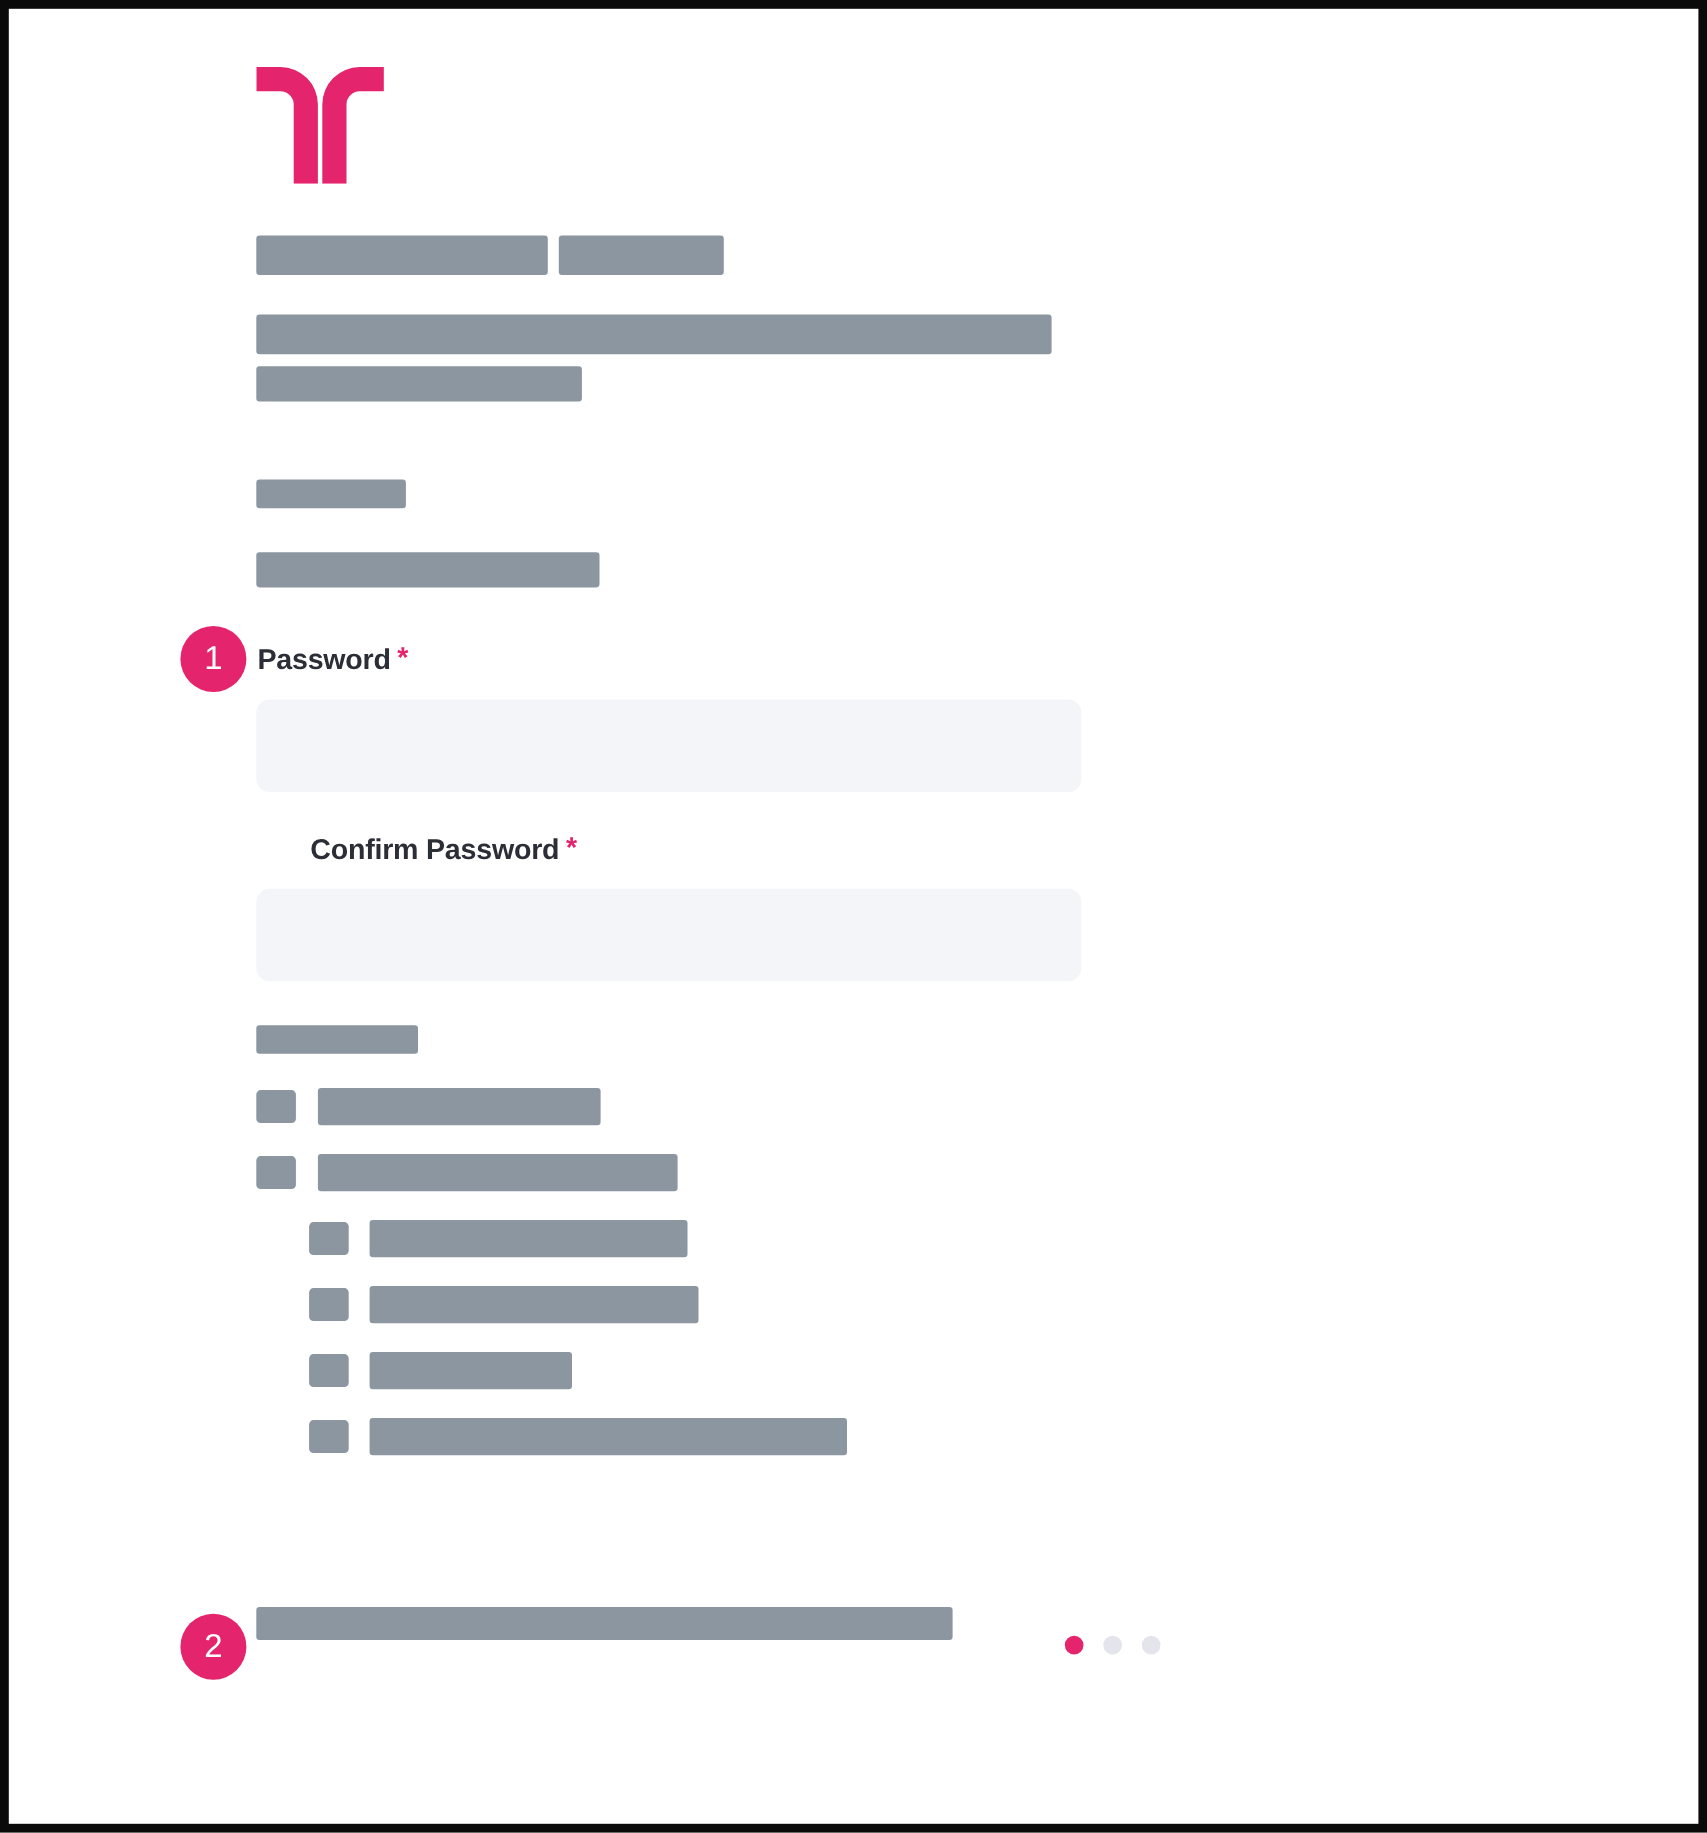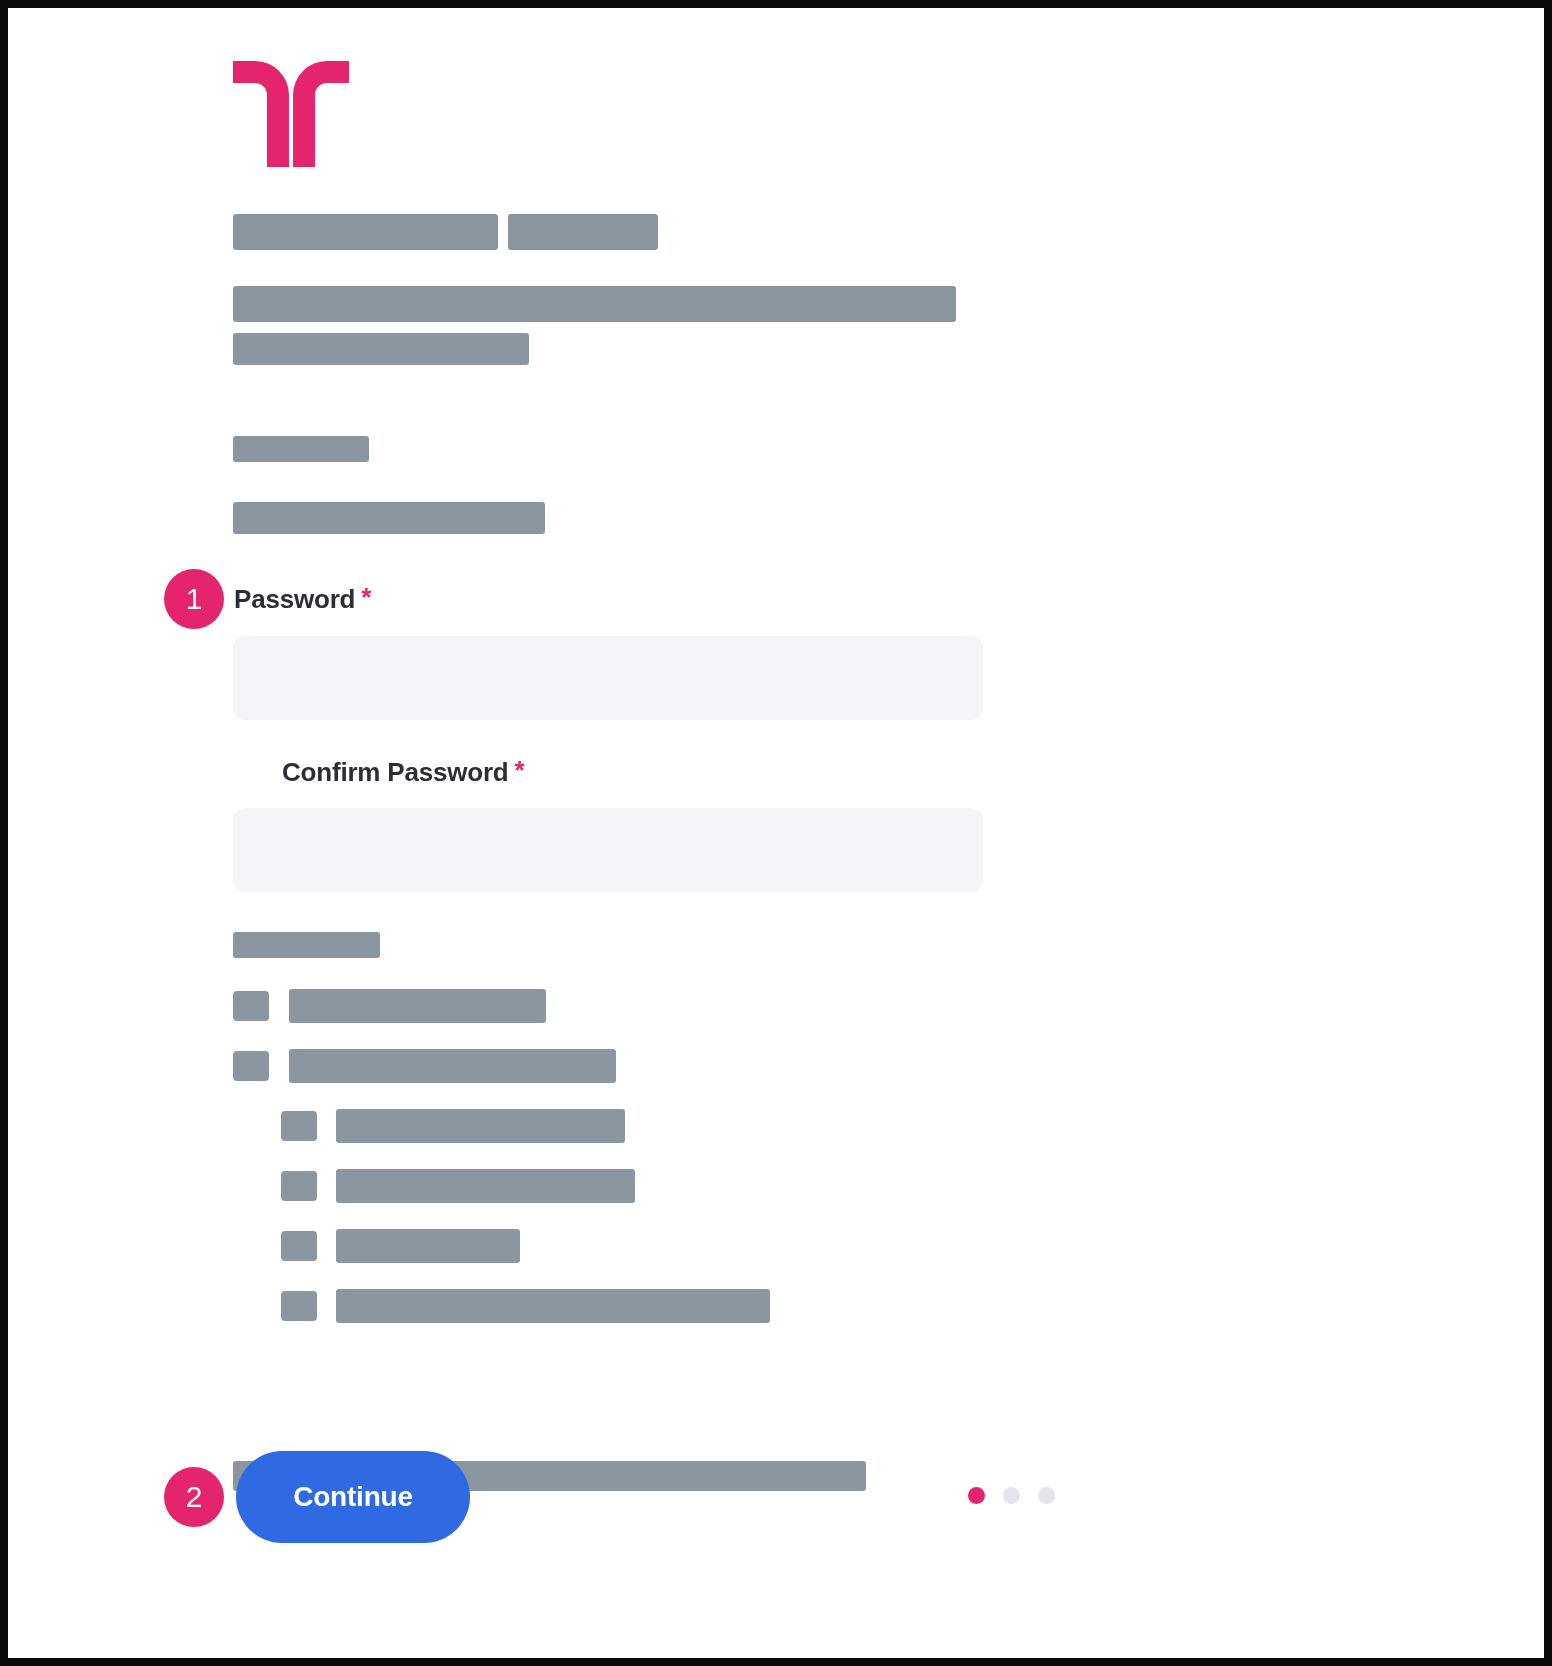--- a/index.html
+++ b/index.html
@@ -168,21 +168,20 @@
   <div class="bar" style="left:328px;top:1161px;width:299px;height:34px;"></div>
 
   <div class="sq" style="left:273px;top:1223px;width:36px;height:30px;"></div>
   <div class="bar" style="left:328px;top:1221px;width:184px;height:34px;"></div>
 
   <div class="sq" style="left:273px;top:1283px;width:36px;height:30px;"></div>
   <div class="bar" style="left:328px;top:1281px;width:434px;height:34px;"></div>
 
   <div class="badge" style="left:156px;top:1459px;">2</div>
 
-  <button class="continue-btn">Continue</button>
 
   <div class="dots">
     <span class="dot active"></span>
     <span class="dot"></span>
     <span class="dot"></span>
   </div>
 
   <div class="bar" style="left:225px;top:1453px;width:633px;height:30px;"></div>
 
 </div>

